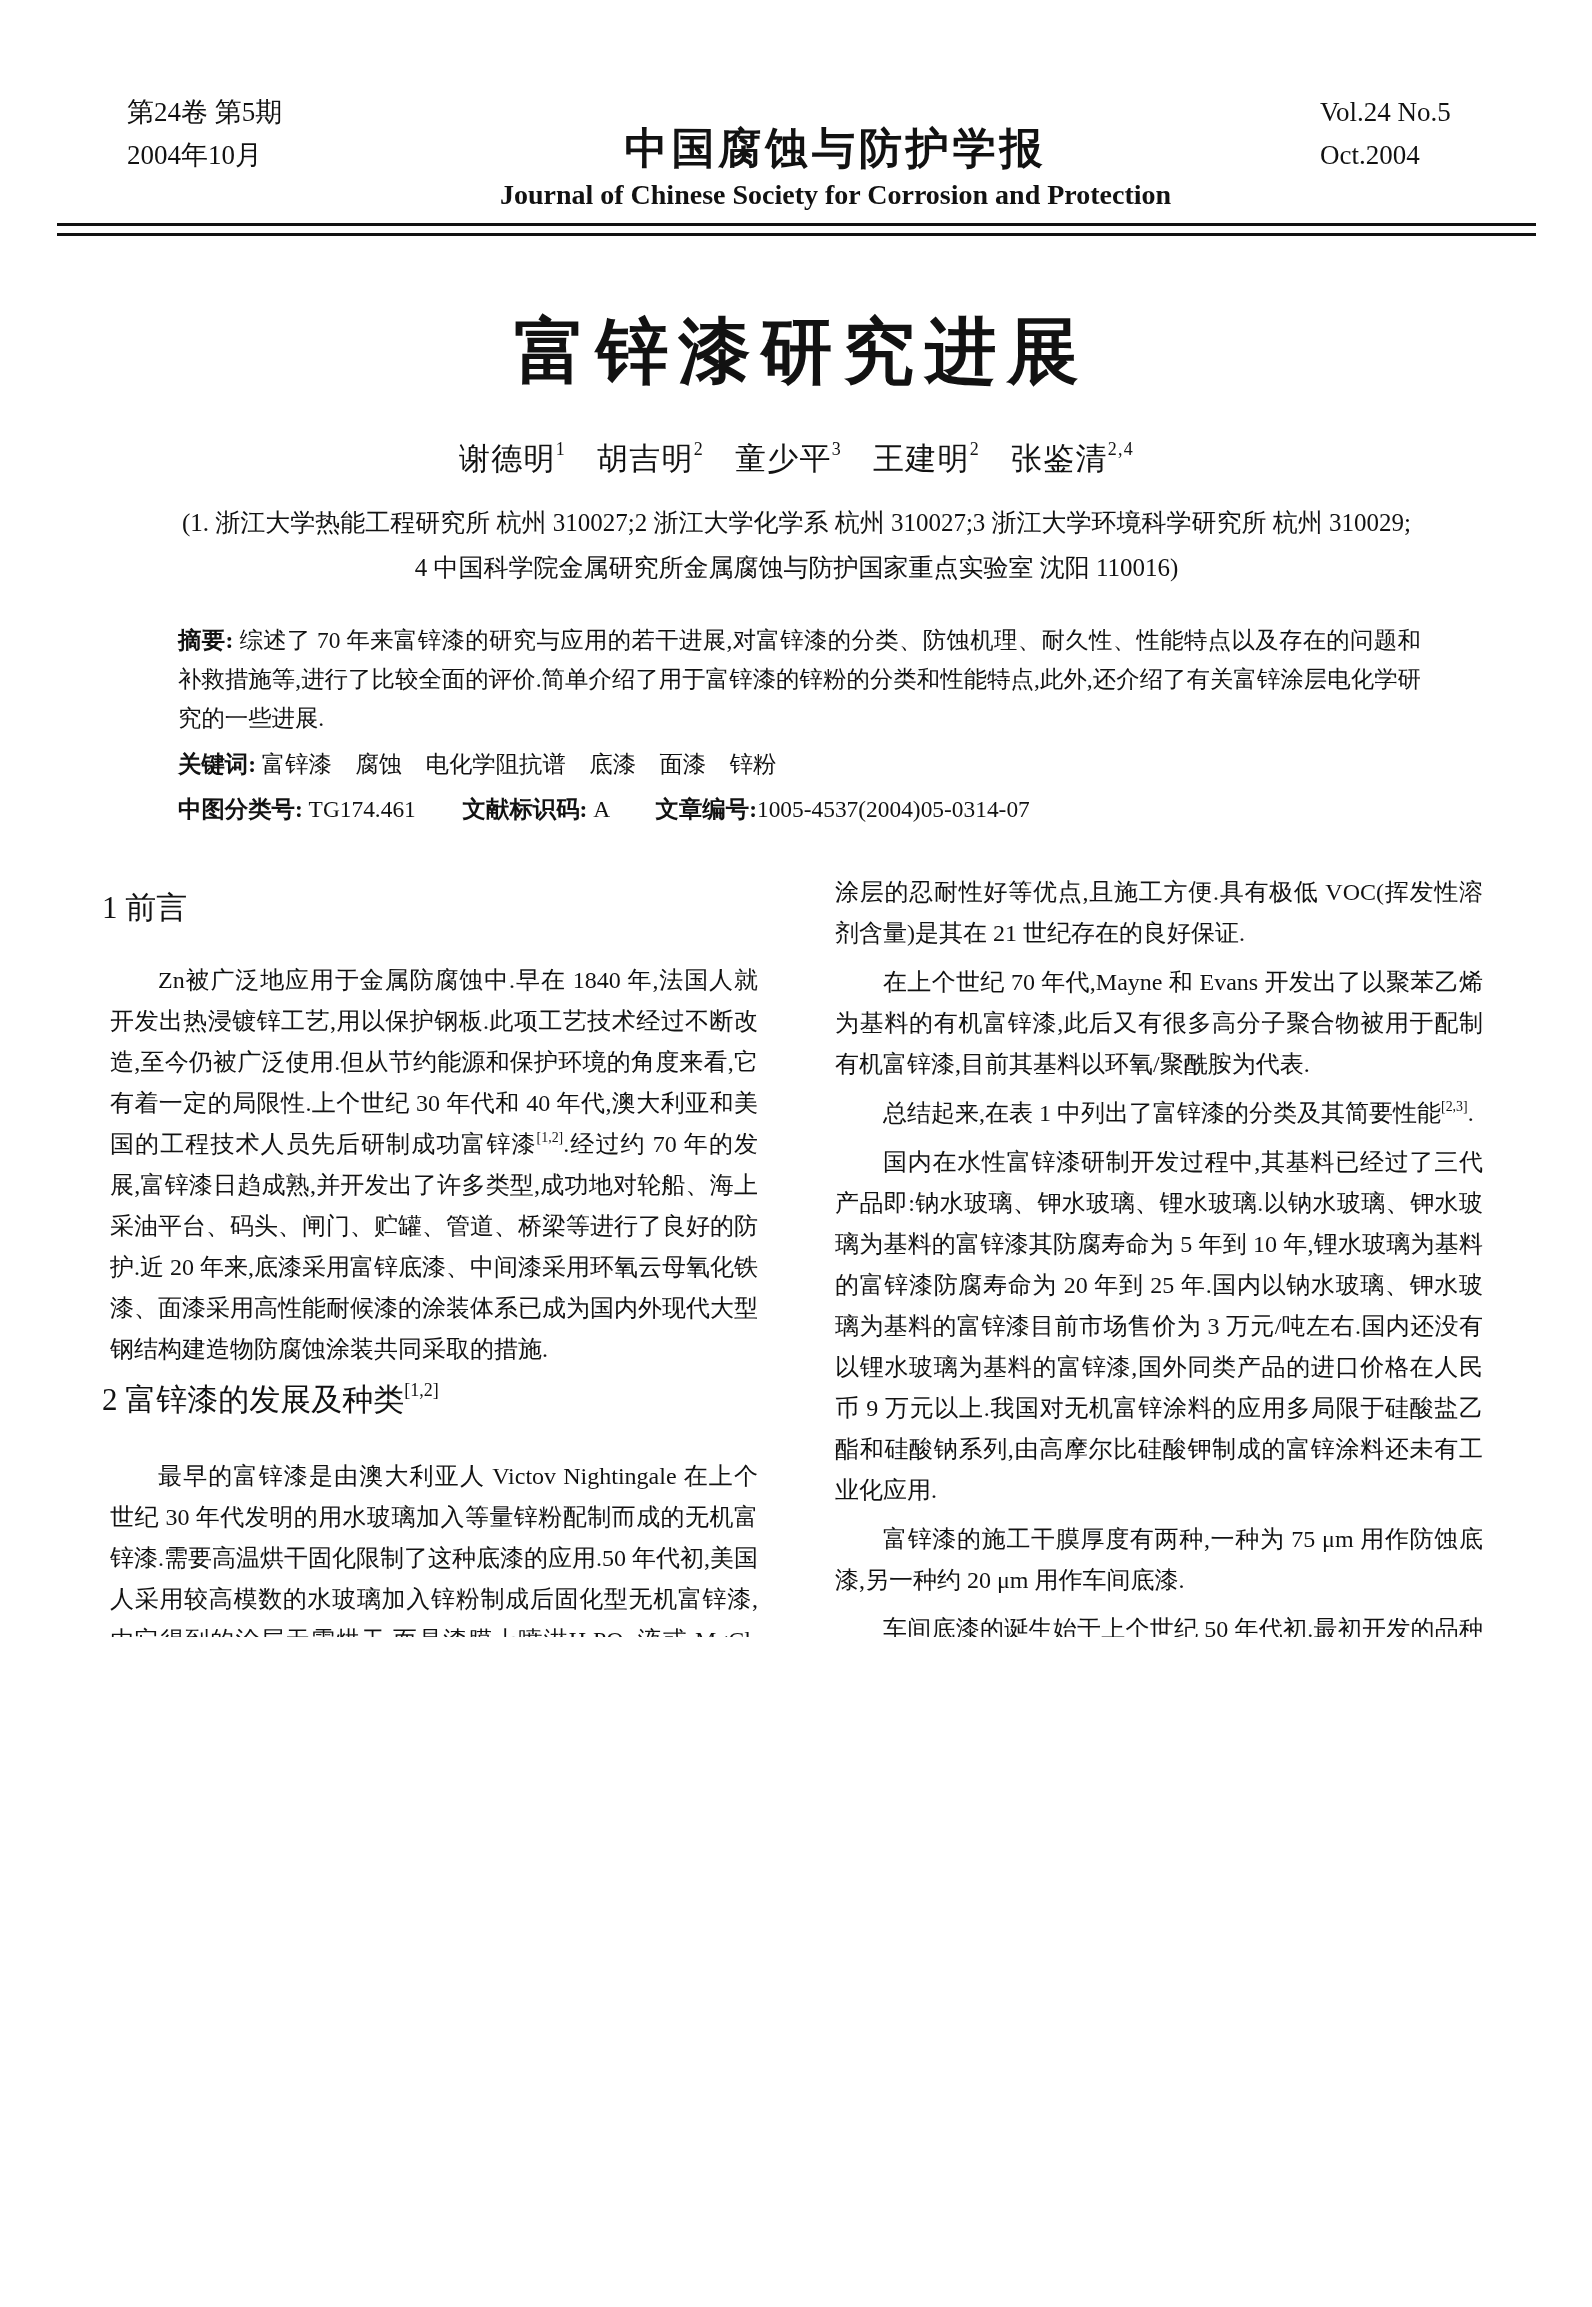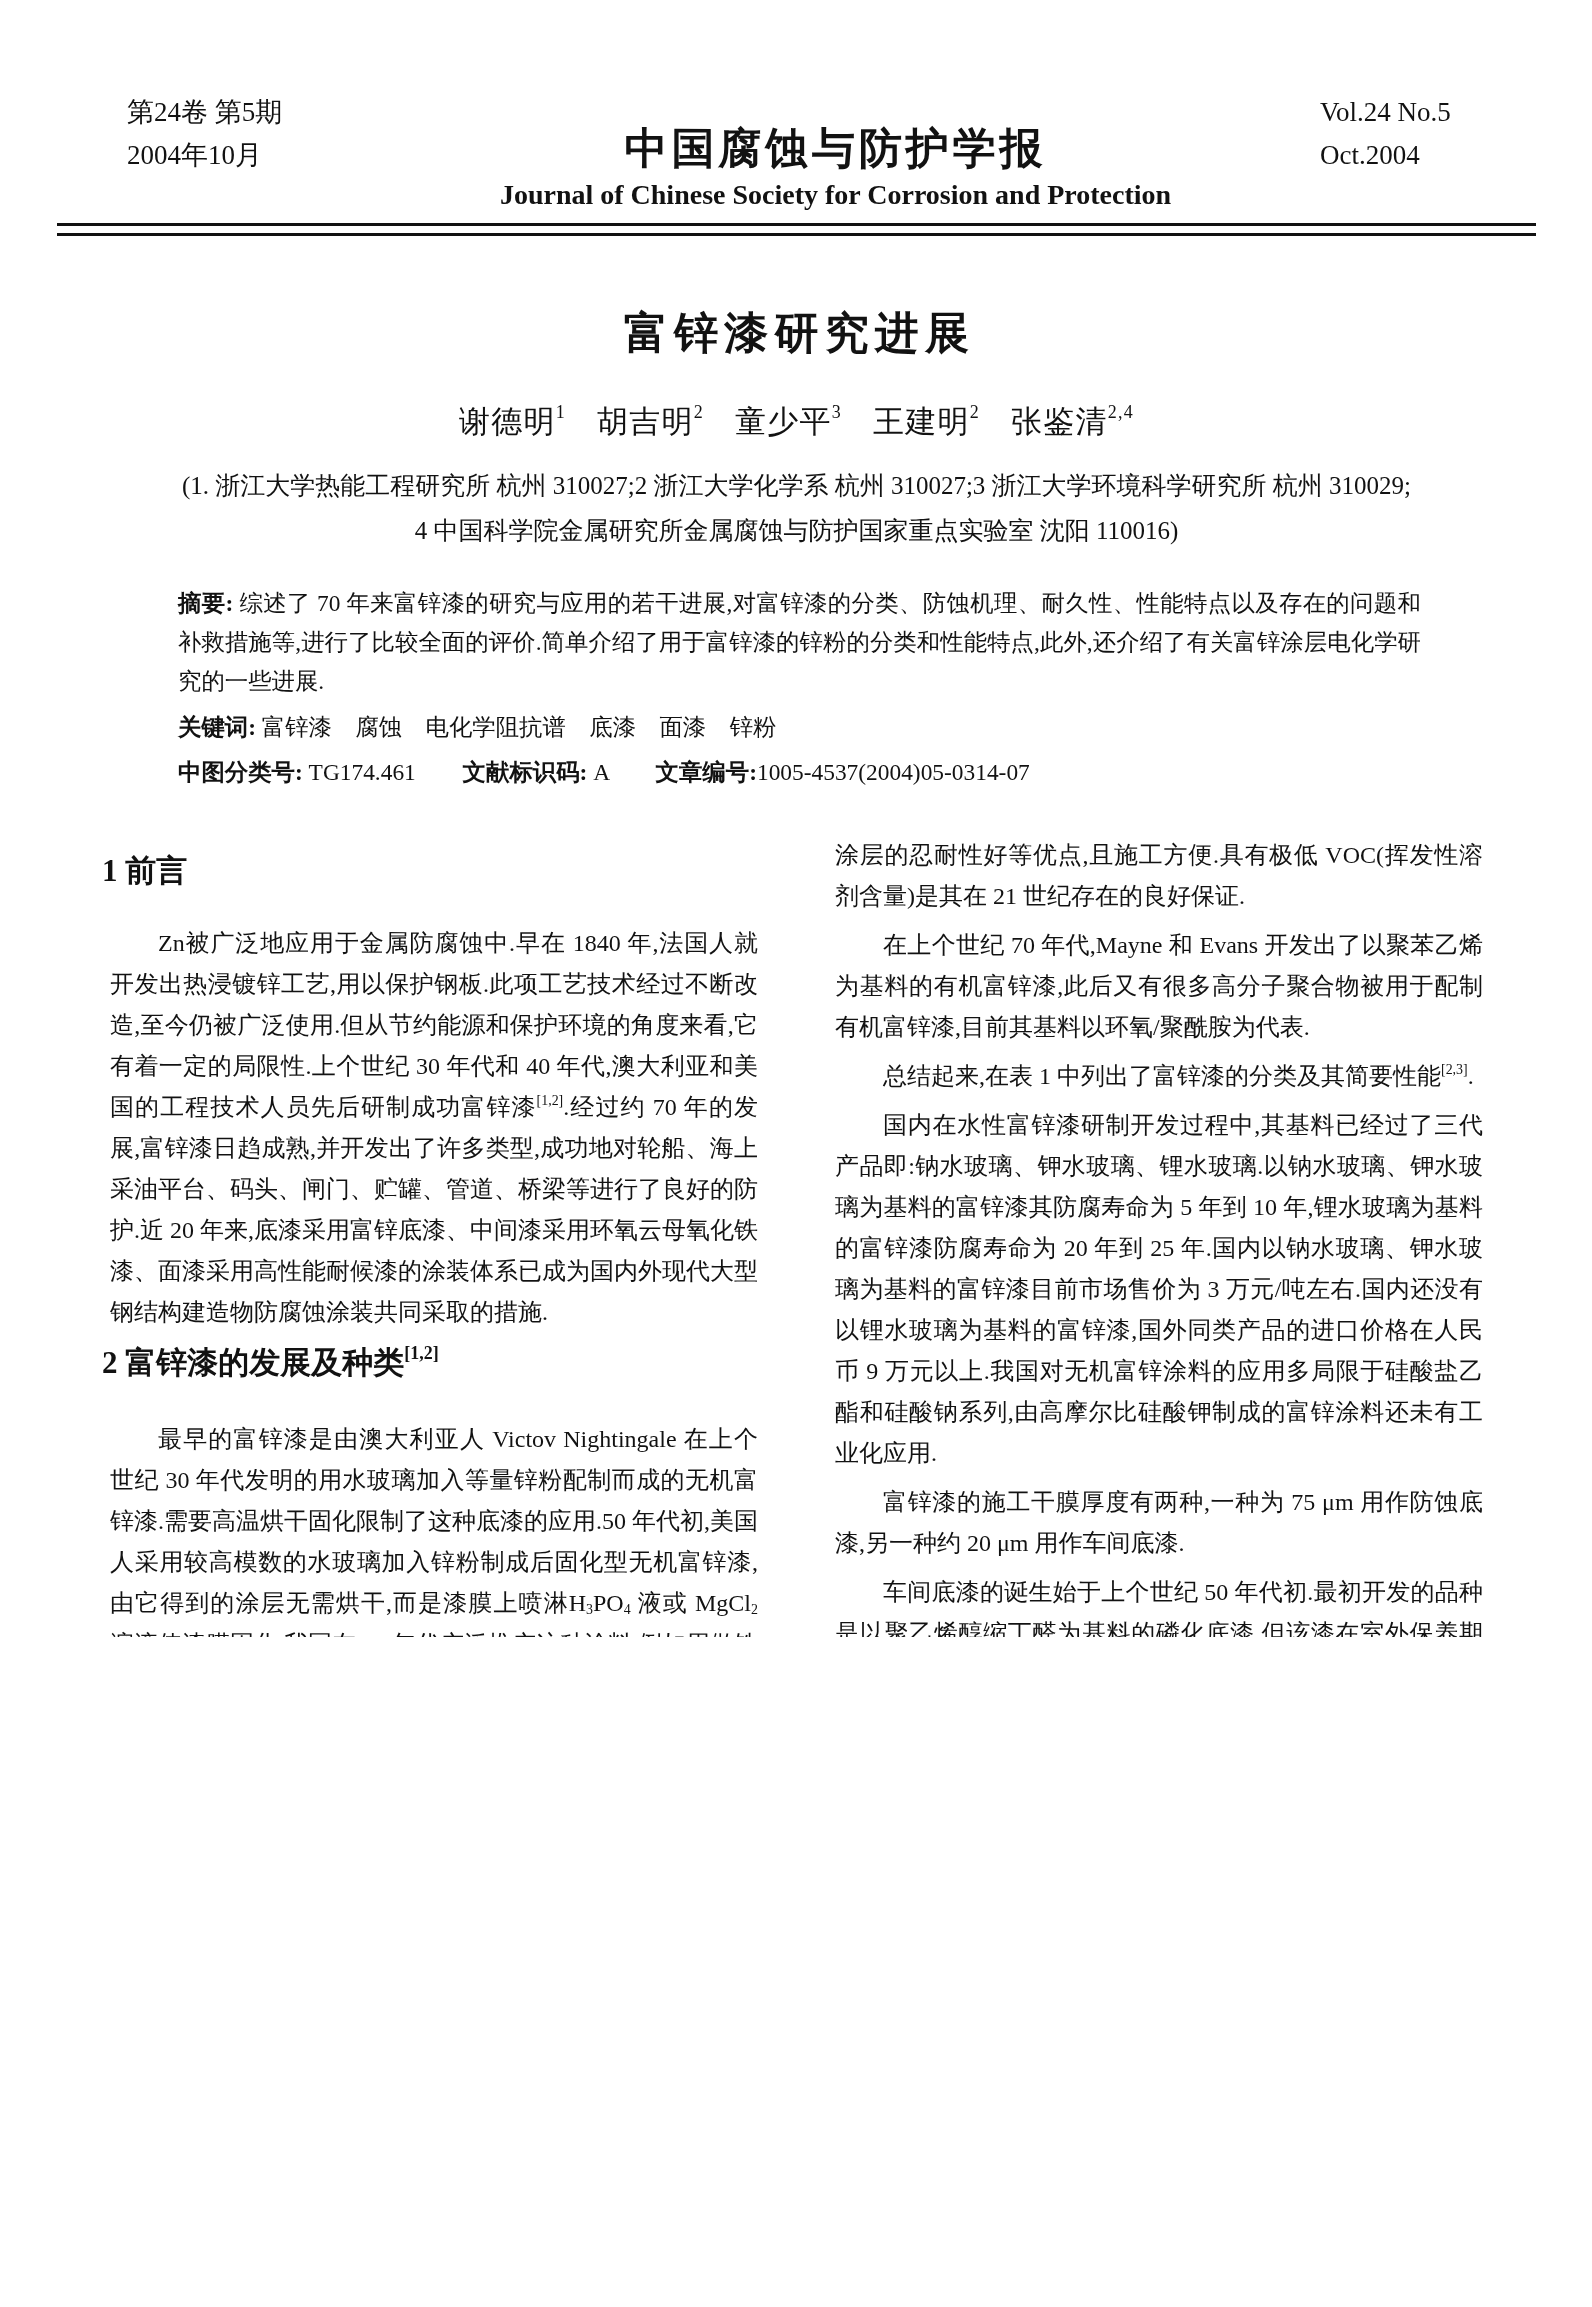--- a/index.html
+++ b/index.html
@@ -10,33 +10,33 @@
   }
   
   .hdr{display:flex;justify-content:space-between;align-items:flex-start;padding:80px 100px 0 127px;}
   .hdr-left{width:224px;font-size:27px;line-height:43px;padding-top:11px;}
   .hdr-center{flex:1;text-align:center;margin-top:44px;}
   .jcn{font-size:43px;font-weight:bold;letter-spacing:0.09em;line-height:50px;}
   .jen{font-size:28px;font-weight:bold;line-height:42px;font-family:"Liberation Serif","DejaVu Serif",serif;}
   .hdr-right{width:173px;font-size:27px;line-height:43px;padding-top:11px;}
   .rule2{margin:6.8px 57px 0;height:6.8px;border-top:3.4px solid #121212;border-bottom:3.4px solid #121212;}
   
-  .title{margin:68px 0 0;text-align:center;font-size:44px;font-weight:bold;letter-spacing:0.14em;text-indent:0.14em;}
+  .title{margin:68px 0 0;text-align:center;font-size:72px;font-weight:bold;letter-spacing:0.14em;text-indent:0.14em;}
   .authors{margin-top:38px;text-align:center;font-size:31px;letter-spacing:0.04em;}
   .author{margin:16px 0.5em;white-space:nowrap;}
   .affil{margin-top:20.3px;text-align:center;font-size:25px;line-height:45px;}
   
   .abs{margin:31px 172px 0 178px;font-size:23.4px;line-height:39px;text-align:justify;}
   .abs-p{margin:0;}
   .kwline{margin-top:6.8px;text-align:left;}
   .clsline{margin-top:6.8px;text-align:left;}
   
   .cols{display:flex;gap:61px;margin:35px 102px 0;}
   .col{width:664px;}
-  .h{font-size:31px;font-weight:bold;margin:0;}
+  .h{font-size:31px;font-weight:normal;margin:0;}
   .h-first{margin:23px 0 31px;}
   .h-mid{margin:8.1px 0 35px;}
   .p{font-size:24px;line-height:41px;text-align:justify;text-indent:2em;margin:8px;overflow-wrap:break-word;}
   .p-cont{text-indent:0;}
   sup{font-size:0.58em;line-height:0;position:relative;top:-0.1em;vertical-align:super;}
   sub{font-size:0.58em;line-height:0;position:relative;top:0.28em;vertical-align:baseline;}
   b{font-weight:bold;}
   
   .fnrule{width:312px;border-top:2.7px solid #121212;margin-top:16.3px;}
   .fnblock{margin-top:17.6px;font-size:23px;line-height:43px;}

